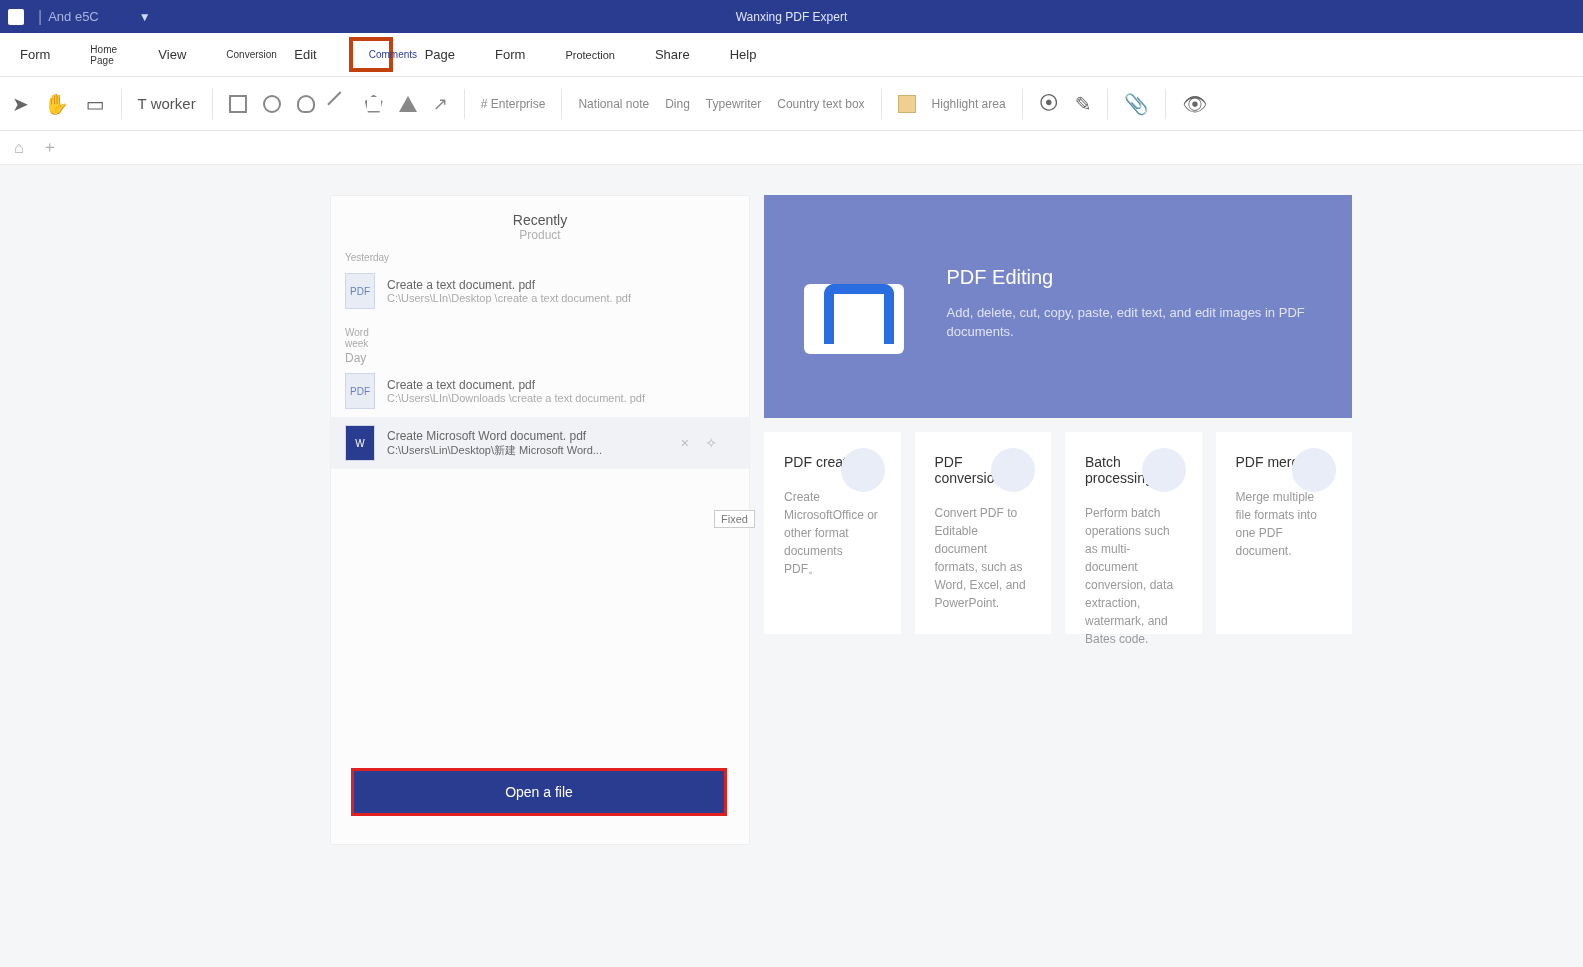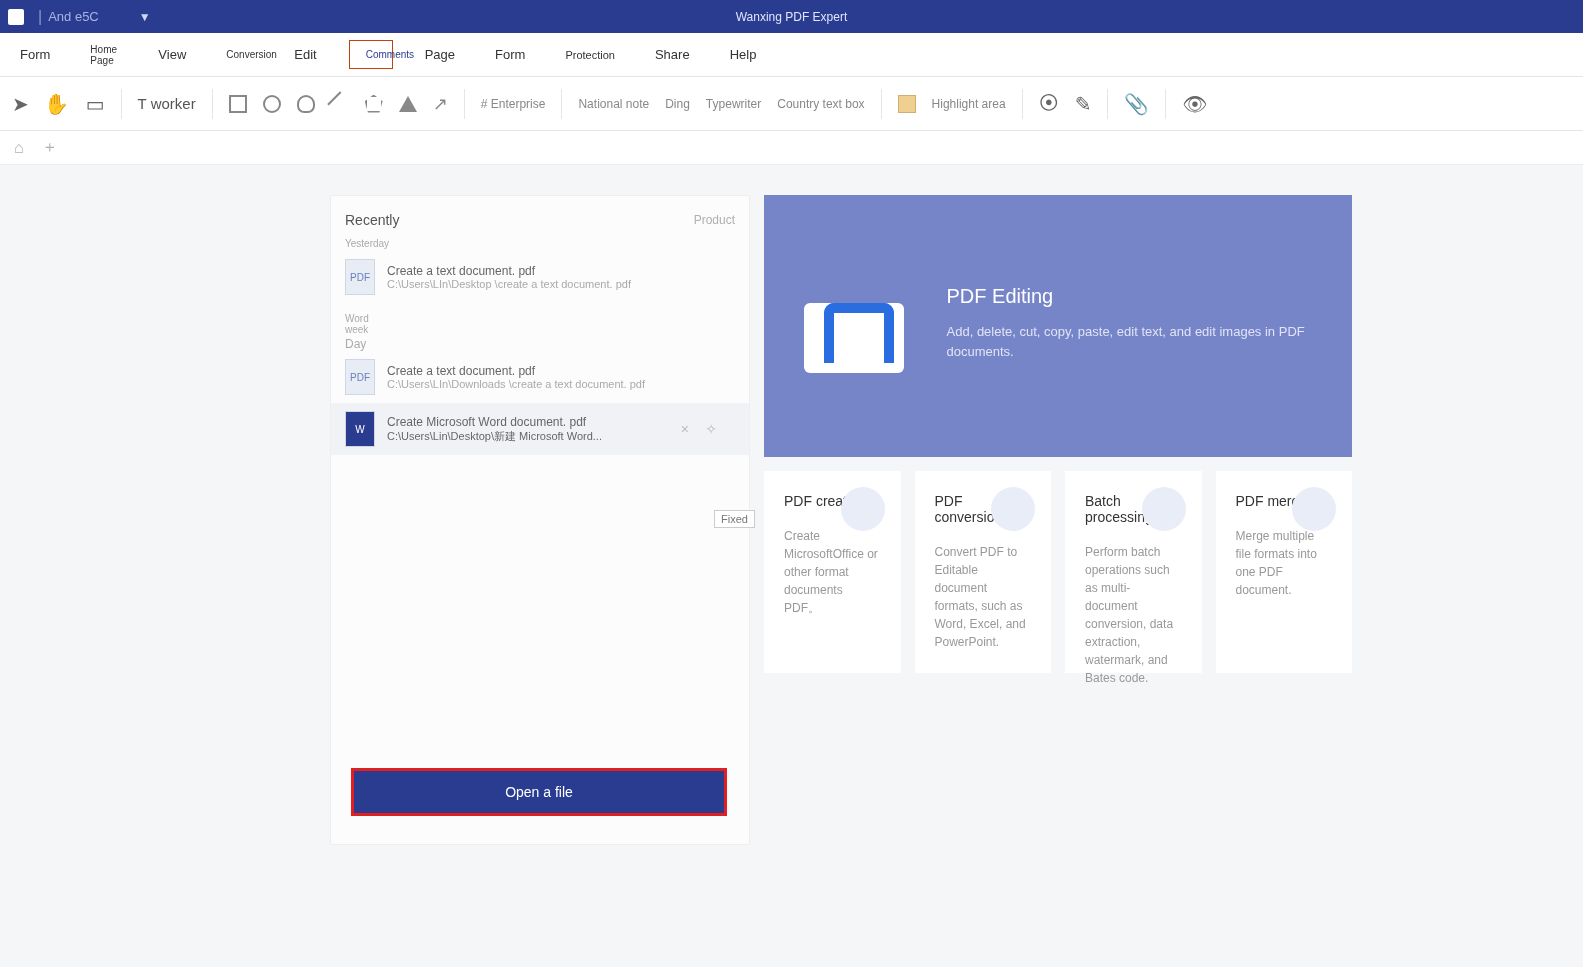--- a/index.html
+++ b/index.html
@@ -38,21 +38,21 @@
   gap: 24px;
   padding: 0 12px;
   border-bottom: 1px solid #e5e5e5;
 }
 .menubar .mi {
   font-size: 13px; color: #333; cursor: pointer;
   padding: 6px 8px;
 }
 .menubar .mi.small { font-size: 10px; line-height: 1.1; max-width: 44px; }
 .menubar .mi.active {
-  border: 1px solid #c2410c;
+  border: 4px solid #c2410c;
   color: #2a3c90;
   padding: 8px 16px;
 }
 .toolbar {
   height: 54px;
   background: #fff;
   display: flex;
   align-items: center;
   gap: 16px;
   padding: 0 12px;
@@ -90,20 +90,21 @@
   width: 420px;
   background: #fcfcfc;
   border: 1px solid #eee;
   position: relative;
   padding: 16px 0 0 0;
   height: 650px;
 }
 .lp-head {
   display: flex; justify-content: space-between; align-items: center;
   padding: 0 14px;
+  flex-direction: column;
 }
 .lp-head .recent { font-size: 14px; color: #555; }
 .lp-head .product { font-size: 12px; color: #b0b0b0; }
 .section-label { font-size: 10px; color: #aaa; padding: 10px 14px 2px; line-height: 1.1; max-width: 50px; }
 .file-row {
   display: flex; align-items: center; gap: 12px;
   padding: 8px 14px;
   position: relative;
 }
 .file-row .thumb {
@@ -124,21 +125,21 @@
 }
 .open-btn {
   position: absolute; left: 20px; right: 22px; bottom: 28px;
   background: #2a3c90; color: #fff; text-align: center;
   padding: 13px 0; border: 3px solid #e02020; font-size: 14px;
 }
 .right-area { display: flex; flex-direction: column; gap: 14px; width: 588px; }
 .hero {
   background: #7684c8; color: #fff; padding: 30px 30px 36px 30px;
   display: flex; gap: 30px; align-items: center;
-  height: 262px;
+  height: 223px;
 }
 .hero .illus {
   width: 140px; height: 120px; position: relative;
 }
 .hero .illus .stack {
   position:absolute; bottom:10px; left:10px; width:100px; height:70px;
   background:#fff; border-radius:6px;
 }
 .hero .illus .stack::before {
   content:""; position:absolute; top:-10px; left:-6px; width:100px; height:70px;

